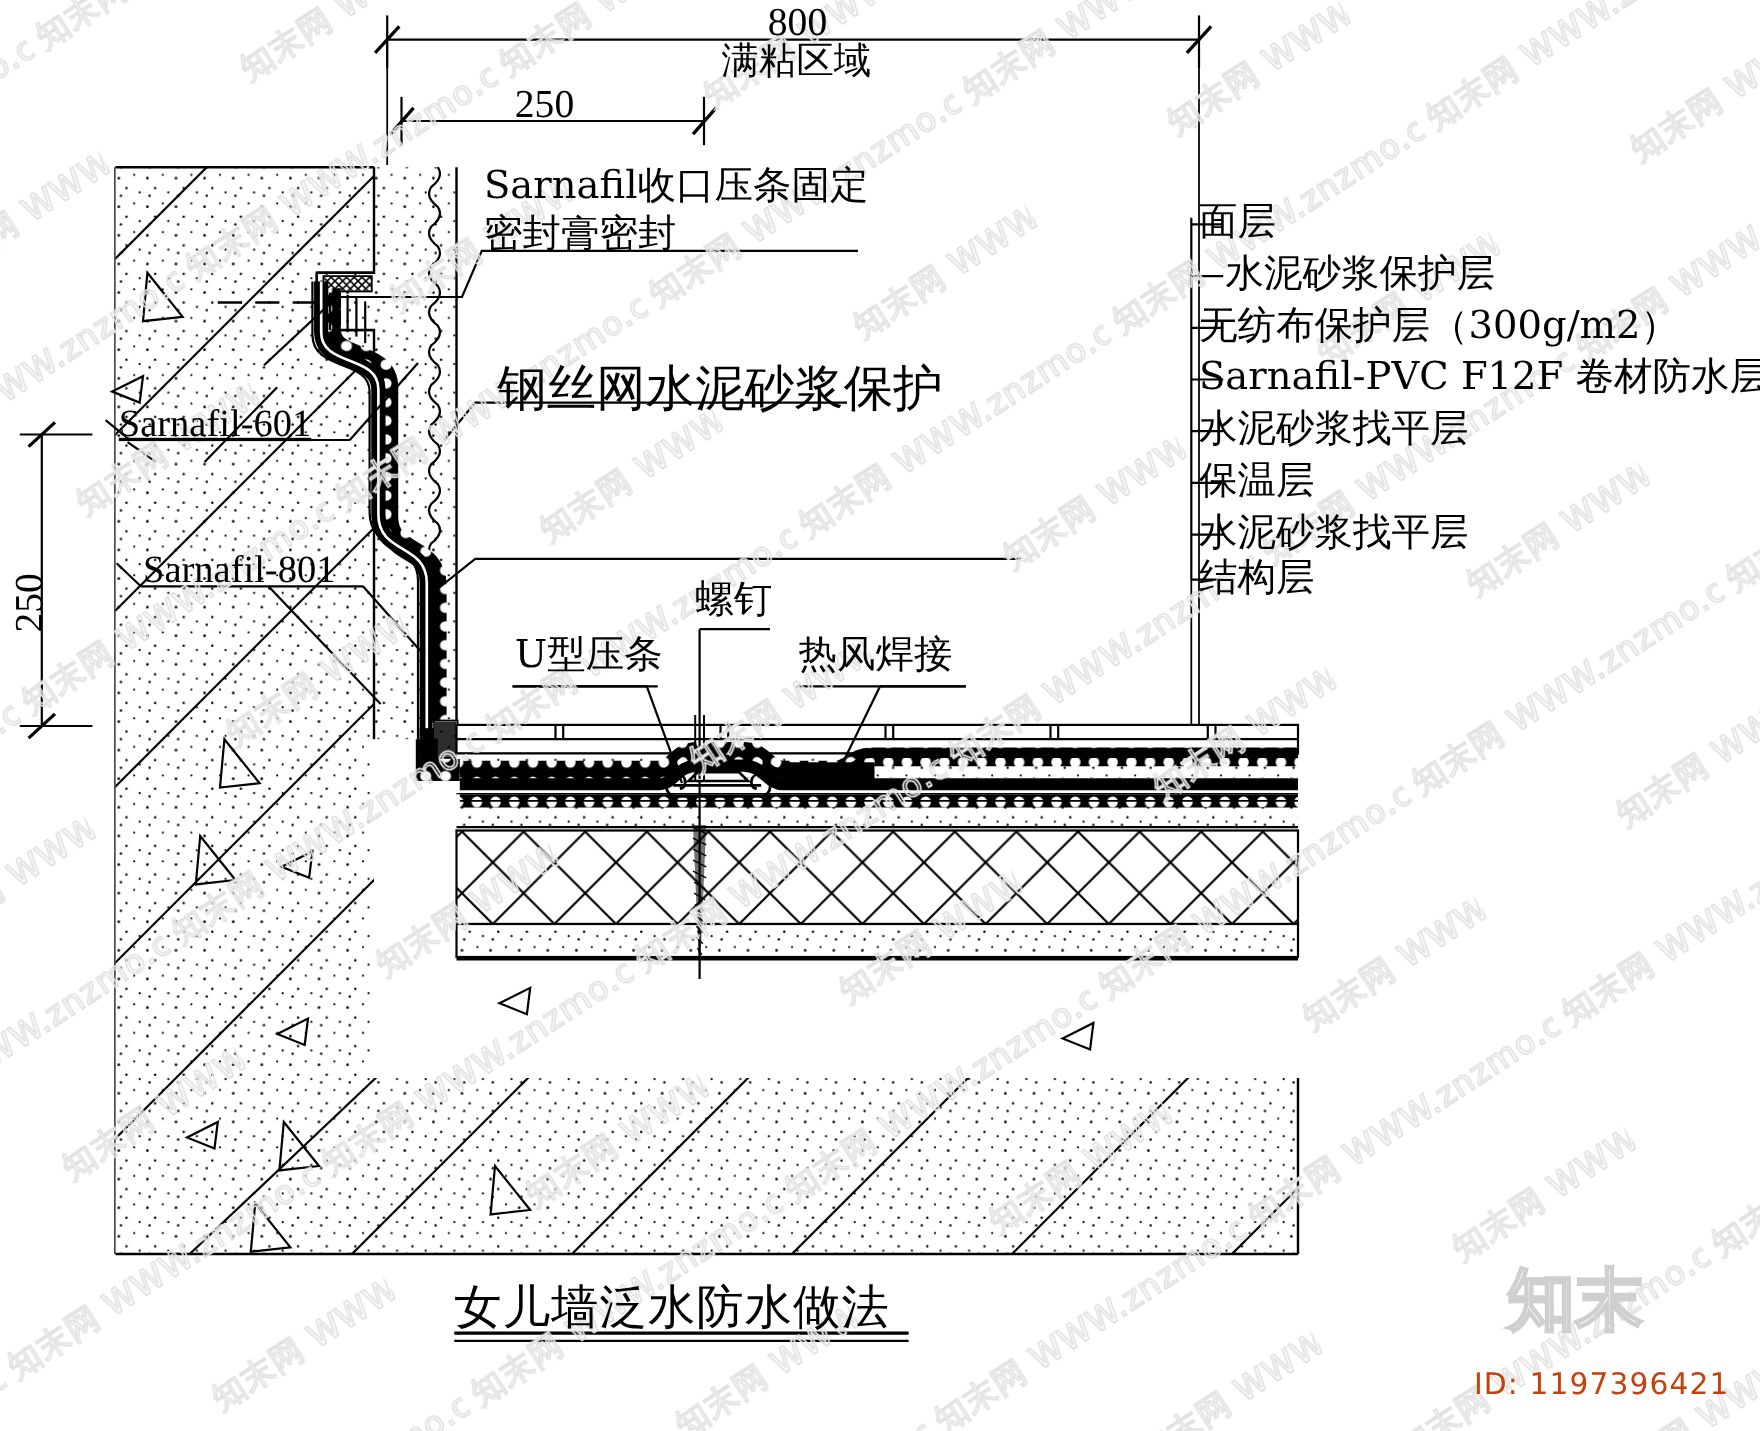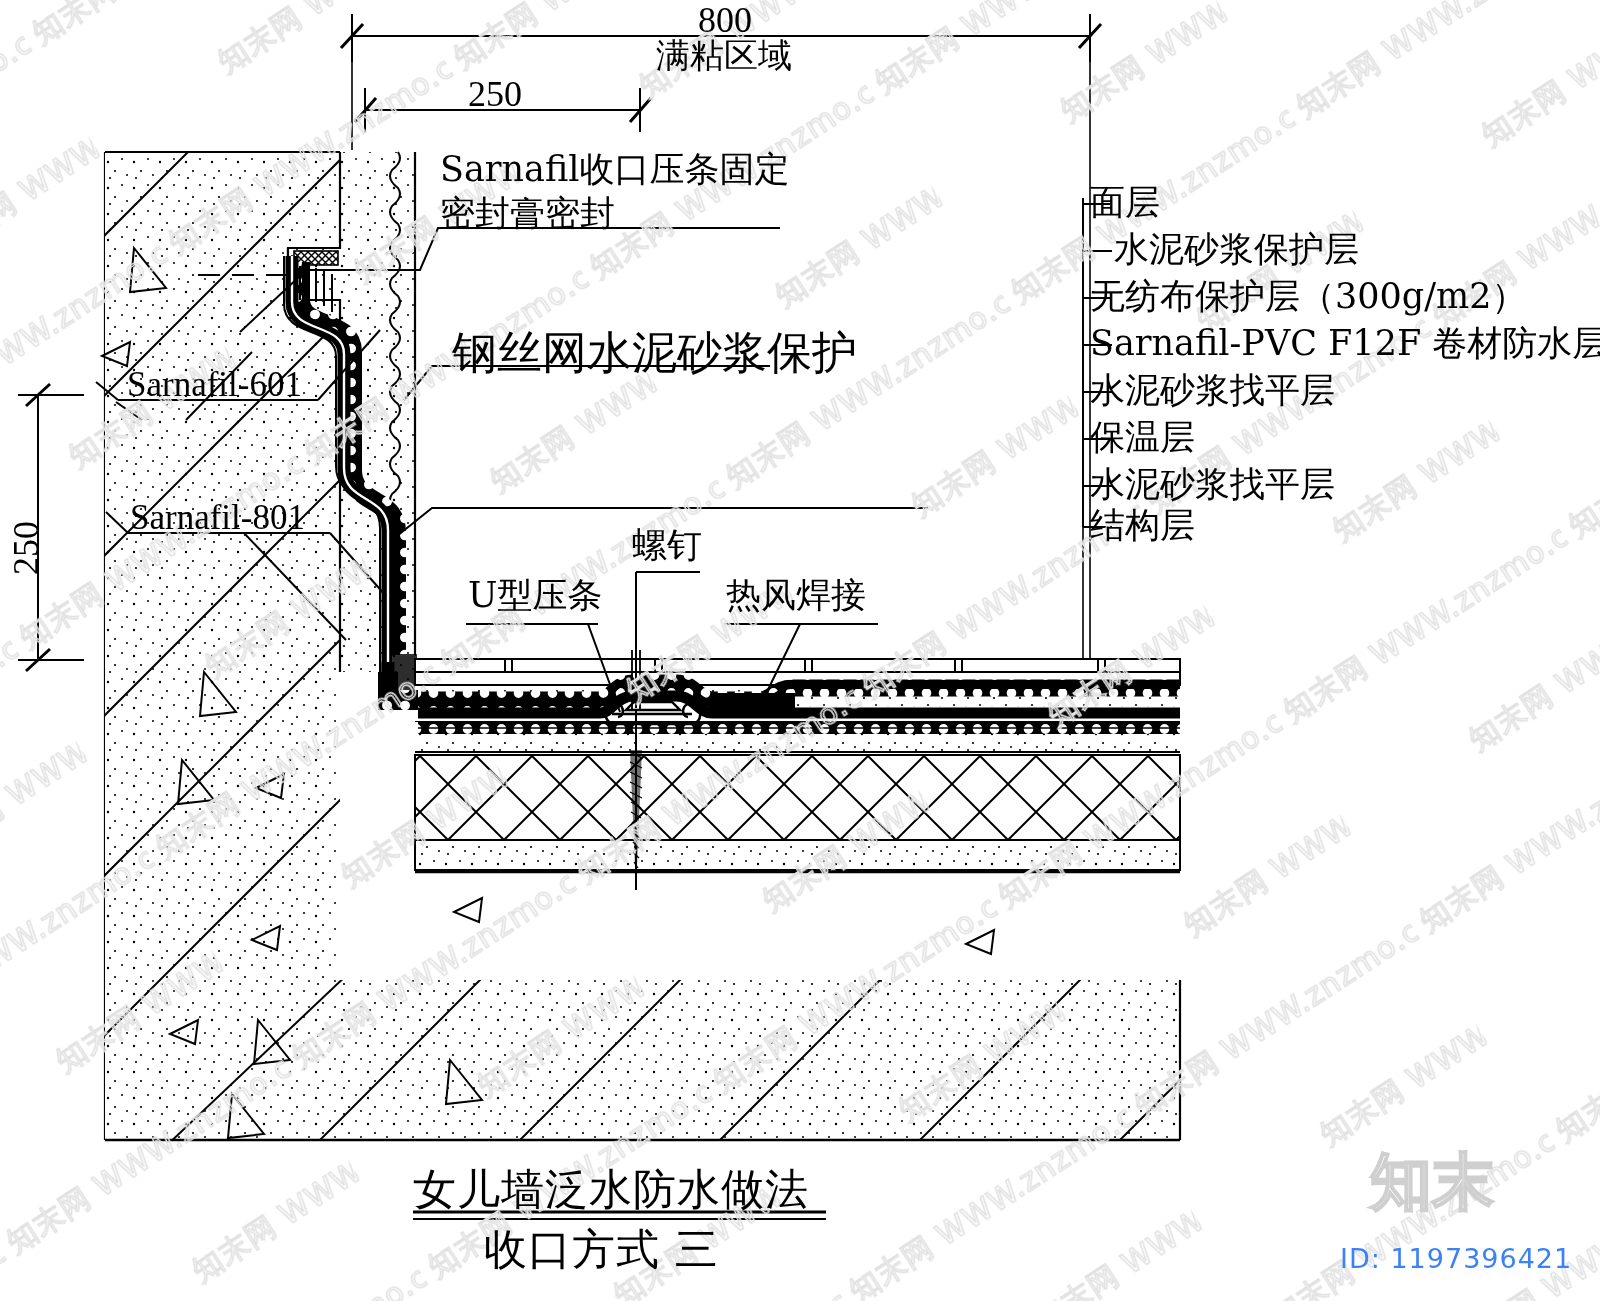--- a/index.html
+++ b/index.html
@@ -8,21 +8,21 @@
   #stage{position:absolute;left:0;top:0;width:1600px;height:1301px;}
   svg.layer{position:absolute;left:0;top:0;width:1600px;height:1301px;}
   #wm{z-index:2;pointer-events:none;}
   #draw{z-index:1;}
   #text{z-index:3;}
   .t{position:absolute;white-space:pre;font-family:"Liberation Serif","DejaVu Serif",serif;
      color:#000;line-height:1;}
   .cjk{font-family:"DejaVu Serif","Liberation Serif",serif;}
   .num{font-family:"Liberation Serif","DejaVu Serif",serif;}
   .rot90{transform:rotate(-90deg);transform-origin:left top;}
-  #idtxt{position:absolute;z-index:4;color:#3b82f6;font-family:"DejaVu Sans","Liberation Sans",sans-serif;
+  #idtxt{position:absolute;z-index:4;color:#c2410c;font-family:"DejaVu Sans","Liberation Sans",sans-serif;
      font-size:27px;letter-spacing:1px;white-space:nowrap;}
 </style>
 </head>
 <body>
 
 <div id="stage">
 
   <svg class="layer" id="draw" viewBox="0 0 1600 1301">
     <defs>
 
@@ -338,31 +338,30 @@
     <div class="t cjk" style="left:656px;top:38px;font-size:34px;">满粘区域</div>
     <div class="t num" style="left:468px;top:76px;font-size:36px;">250</div>
     <div class="t num rot90" style="left:8px;top:575px;font-size:36px;">250</div>
 
     <div class="t cjk" style="left:440px;top:152px;font-size:35px;">Sarnafil收口压条固定</div>
     <div class="t cjk" style="left:440px;top:196px;font-size:35px;">密封膏密封</div>
     <div class="t cjk" style="left:452px;top:330px;font-size:45px;">钢丝网水泥砂浆保护</div>
     <div class="t cjk" style="left:632px;top:528px;font-size:35px;">螺钉</div>
     <div class="t cjk" style="left:468px;top:578px;font-size:35px;">U型压条</div>
     <div class="t cjk" style="left:726px;top:578px;font-size:35px;">热风焊接</div>
-    <div class="t num" style="left:127px;top:367px;font-size:35px;">Sarnafil-601</div>
+    <div class="t num" style="left:108px;top:367px;font-size:35px;text-decoration:underline;">Sarnafil-601</div>
     <div class="t num" style="left:130px;top:500px;font-size:35px;">Sarnafil-801</div>
 
     <div class="t cjk" style="left:1090px;top:185px;font-size:35px;text-align:center;">面层</div>
     <div class="t cjk" style="left:1090px;top:232px;font-size:35px;padding-left:24px;">水泥砂浆保护层</div>
     <div class="t cjk" style="left:1090px;top:279px;font-size:35px;">无纺布保护层（300g/m2）</div>
     <div class="t cjk" style="left:1090px;top:326px;font-size:35px;">Sarnafil-PVC F12F 卷材防水层</div>
     <div class="t cjk" style="left:1090px;top:373px;font-size:35px;">水泥砂浆找平层</div>
     <div class="t cjk" style="left:1090px;top:420px;font-size:35px;">保温层</div>
     <div class="t cjk" style="left:1090px;top:467px;font-size:35px;">水泥砂浆找平层</div>
     <div class="t cjk" style="left:1090px;top:508px;font-size:35px;">结构层</div>
 
     <div class="t cjk" style="left:413px;top:1168px;font-size:43px;letter-spacing:1px;">女儿墙泛水防水做法</div>
-    <div class="t cjk" style="left:484px;top:1228px;font-size:43px;letter-spacing:1px;">收口方式 三</div>
 
     <div id="idtxt" style="left:1340px;top:1243px;">ID: 1197396421</div>
   </div>
 
 </div>
 
 </body></html>

